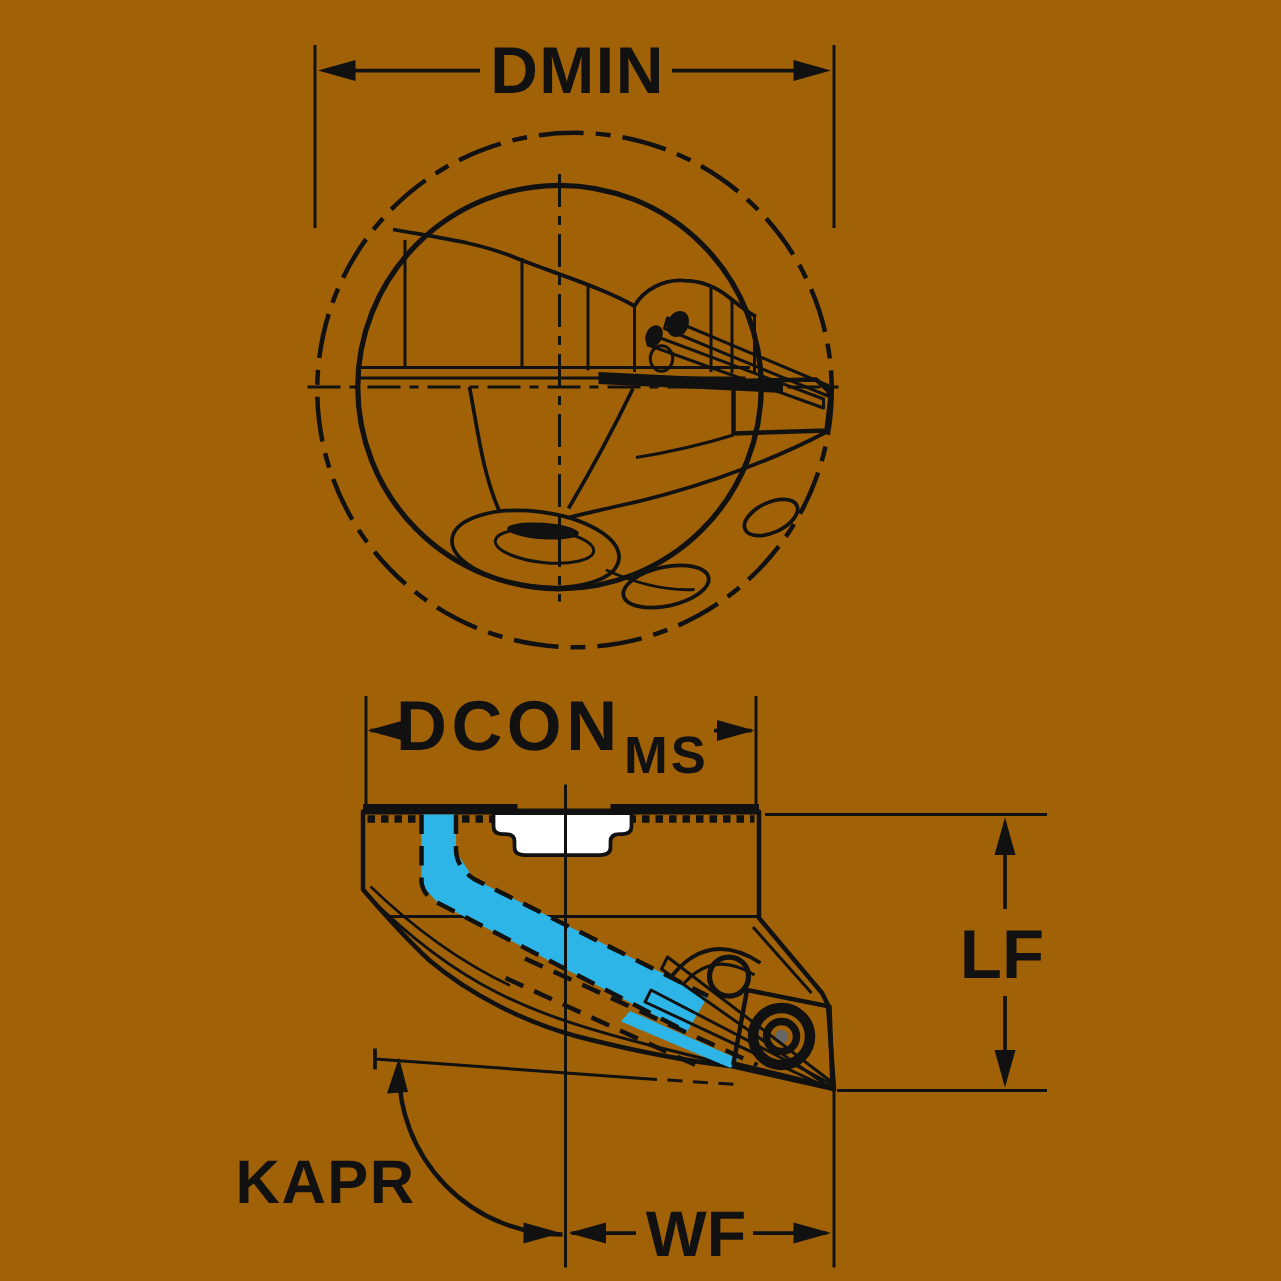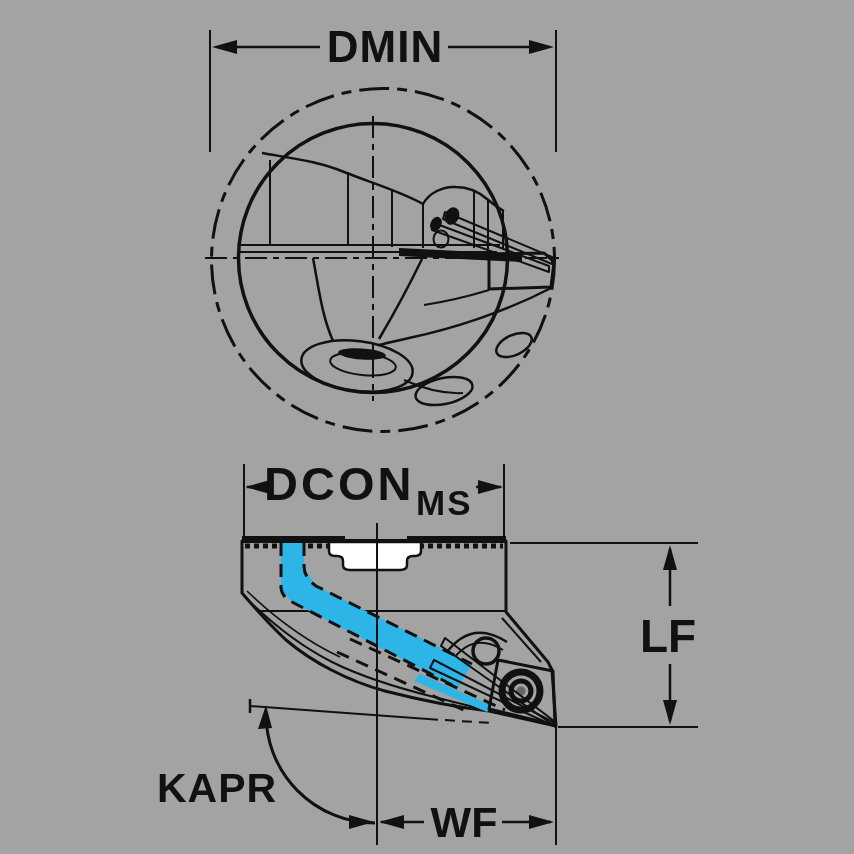--- a/index.html
+++ b/index.html
@@ -1,16 +1,16 @@
 <!DOCTYPE html>
 <html><head>
 <meta charset="utf-8">
 <style>
   html,body { margin:0; padding:0; background:#ffffff; }
-  .stage { position:relative; width:854px; height:854px; background:#a3a3a3; overflow:hidden; }
+  .stage { position:relative; width:854px; height:854px; background:#a16207; overflow:hidden; }
   svg { display:block; }
   
   .ln17 { stroke:#111; stroke-width:1.7; fill:none; }
   .ln2  { stroke:#111; stroke-width:2;   fill:none; }
   .ln25 { stroke:#111; stroke-width:2.5; fill:none; }
   .ln3  { stroke:#111; stroke-width:3;   fill:none; }
   .ln35 { stroke:#111; stroke-width:3.5; fill:none; }
   .round { stroke-linejoin:round; stroke-linecap:round; }
   .cl   { stroke:#111; stroke-width:2; fill:none; stroke-dasharray:22 6 6 6; }
   .clc  { stroke:#111; stroke-width:3; fill:none; stroke-dasharray:30 8 10 8; }

